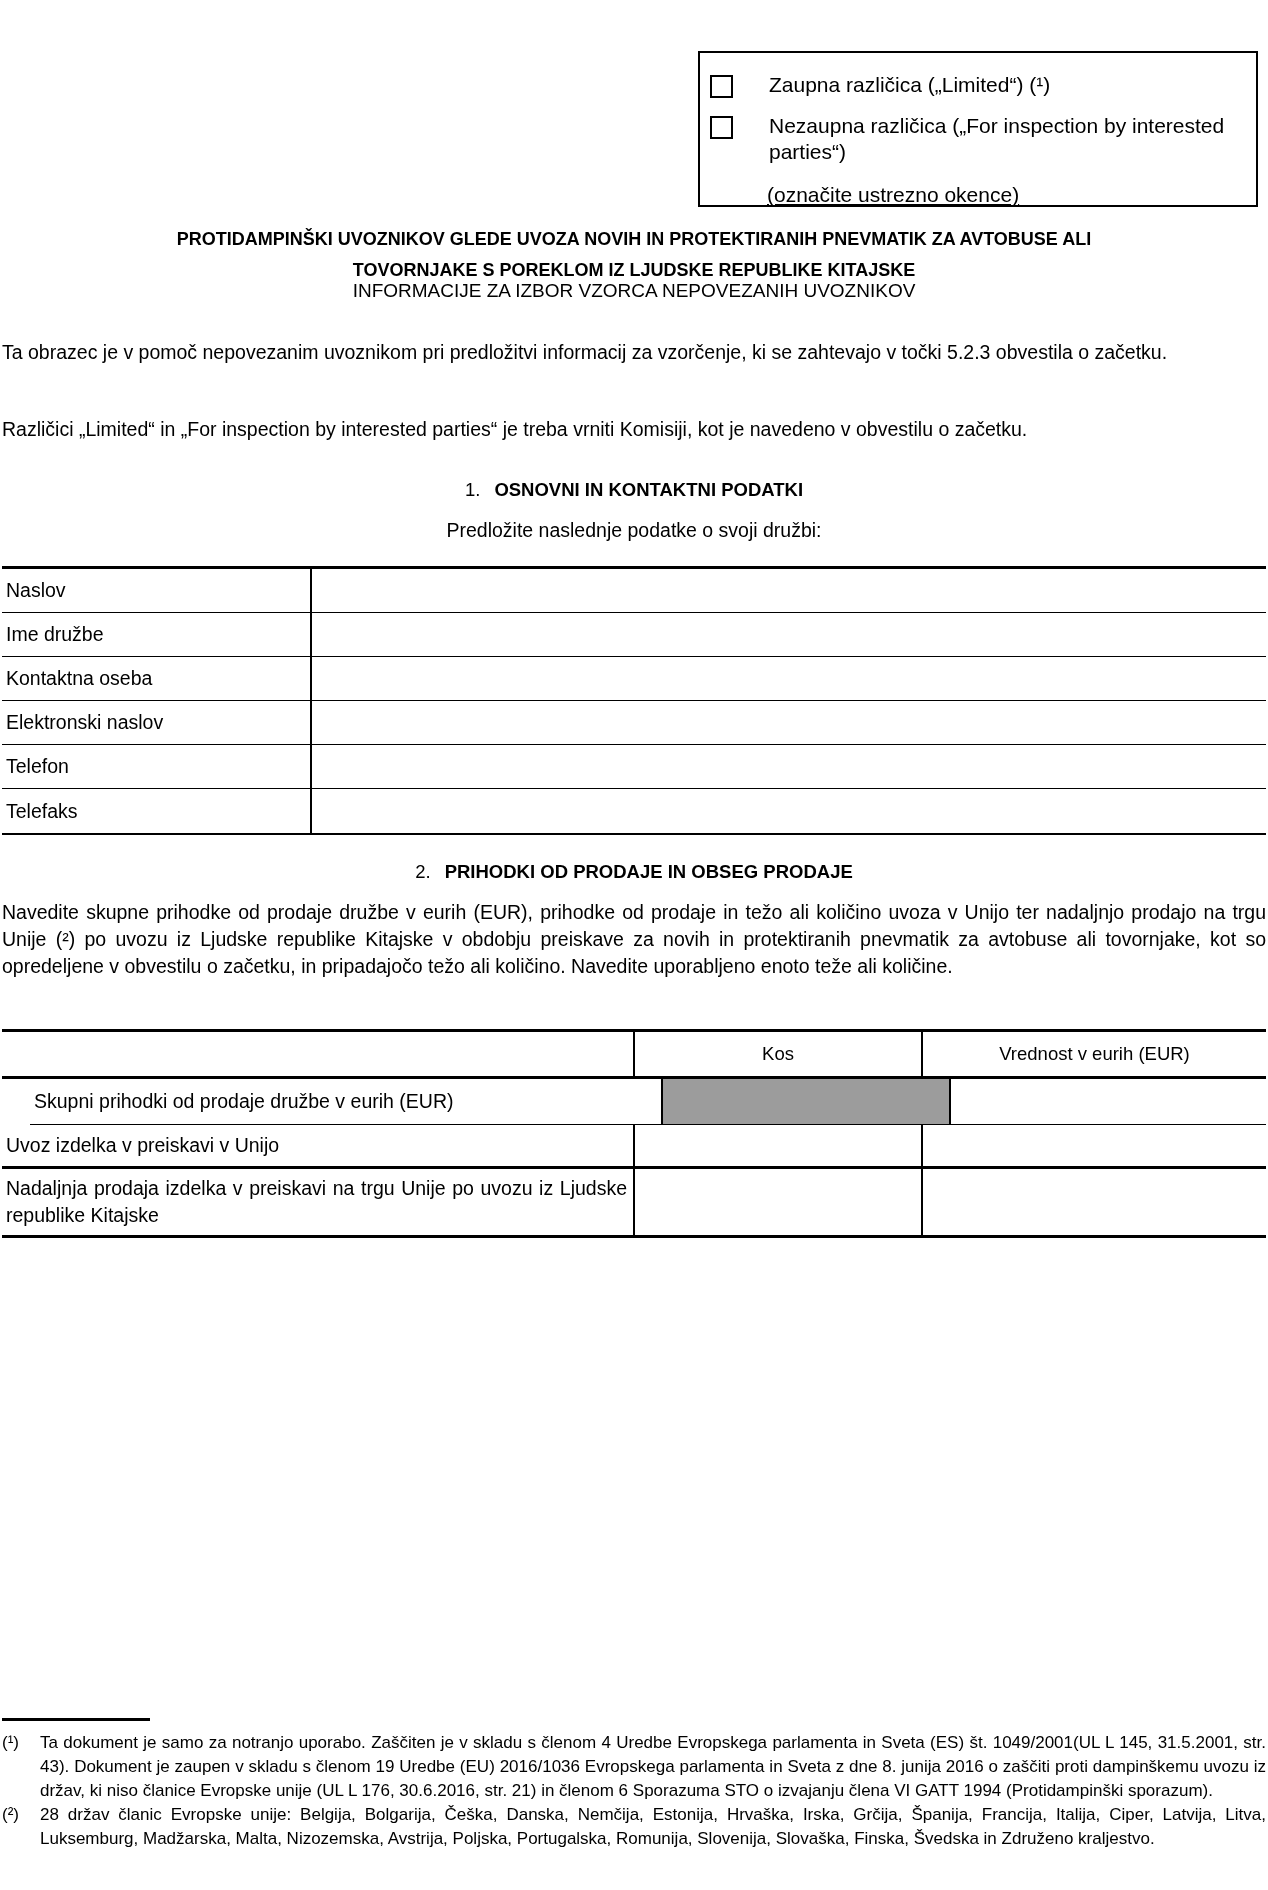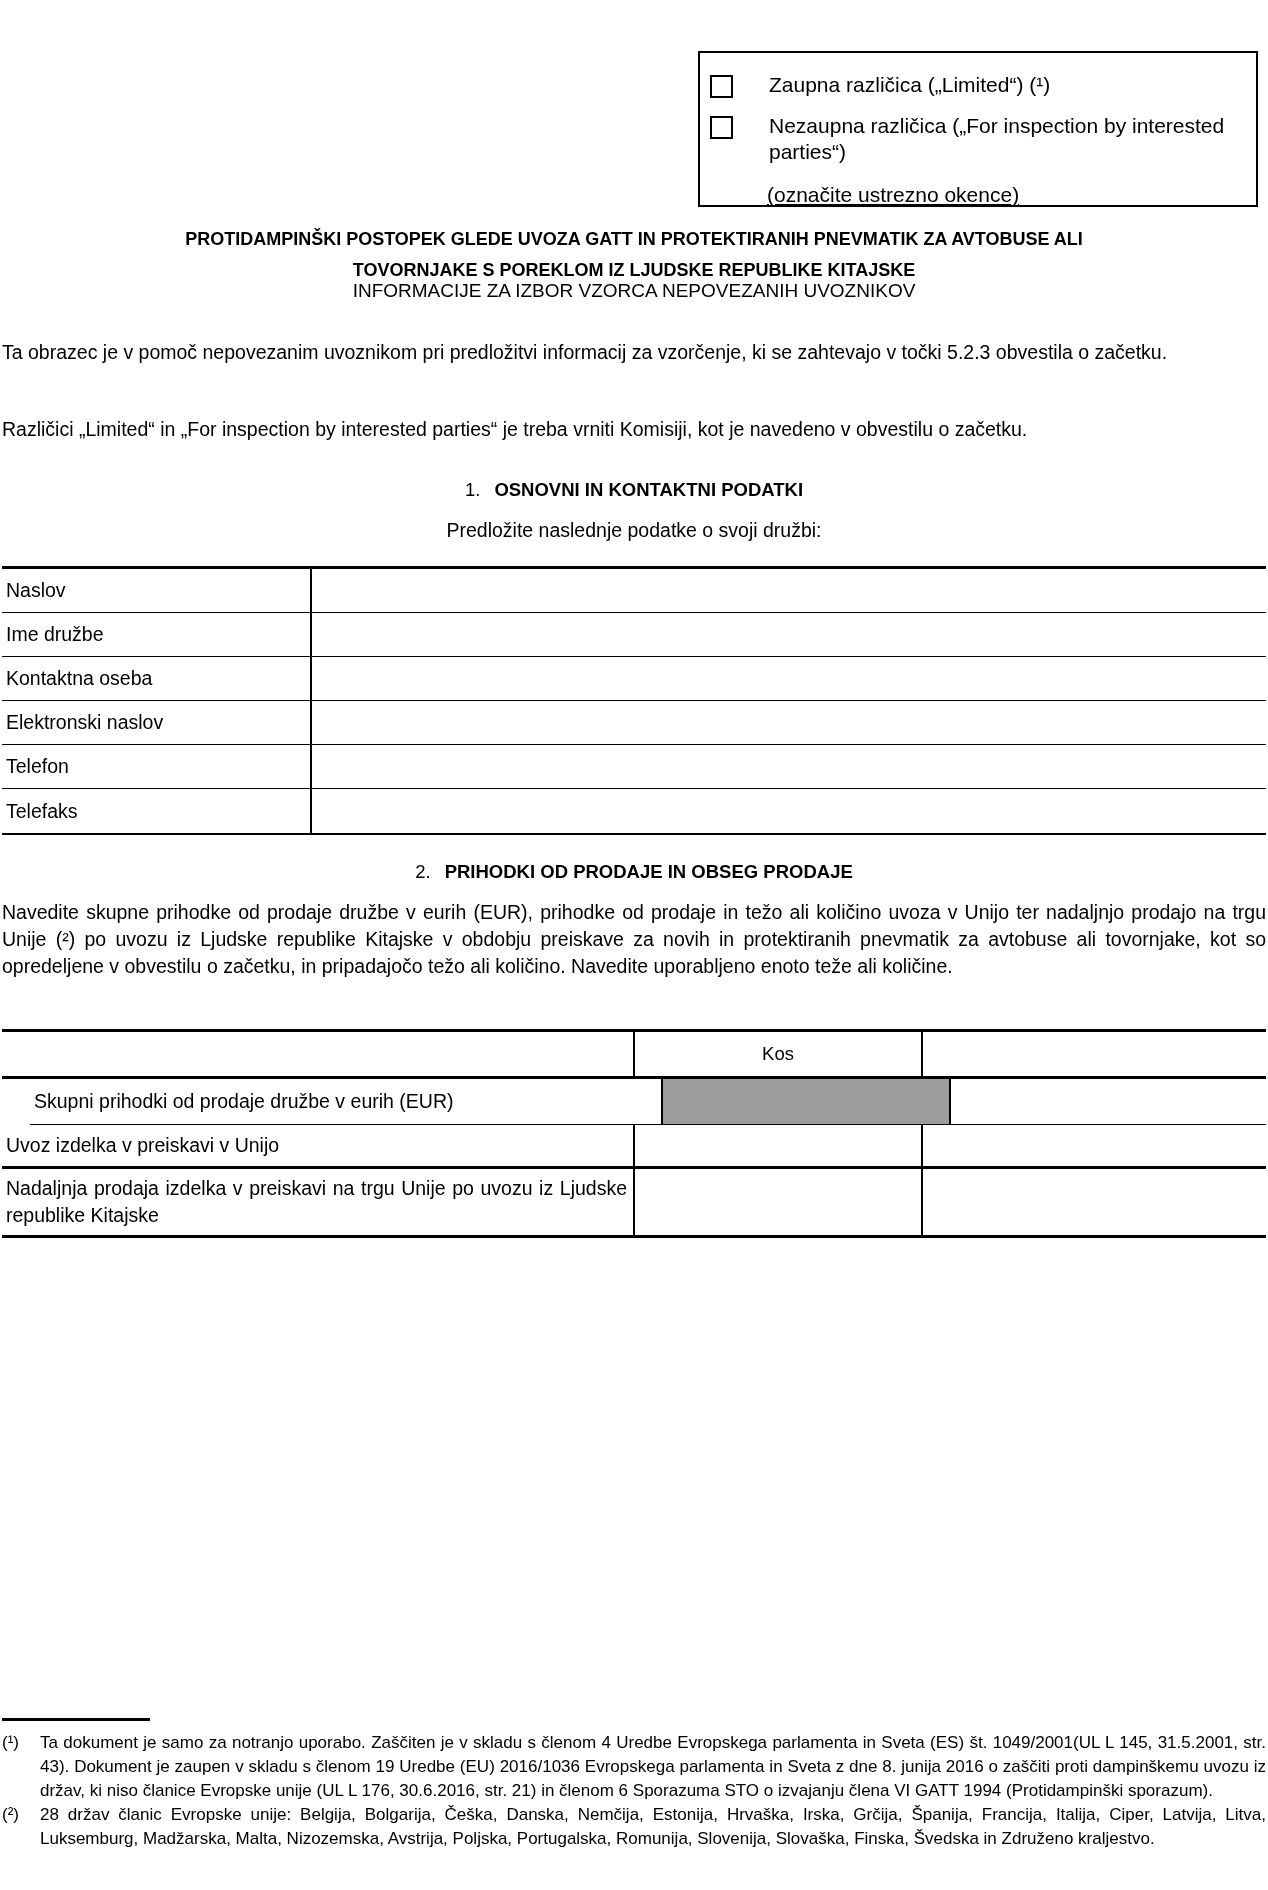--- a/index.html
+++ b/index.html
@@ -100,21 +100,21 @@
       <div class="vb-label">Zaupna različica („Limited“) (¹)</div>
     </div>
     <div class="vb-row">
       <div class="checkbox"></div>
       <div class="vb-label">Nezaupna različica („For inspection by interested parties“)</div>
     </div>
     <div class="vb-note">(označite ustrezno okence)</div>
   </div>
 
   <div class="abs doc-title">
-    <span>PROTIDAMPINŠKI POSTOPEK GLEDE UVOZA GATT IN PROTEKTIRANIH PNEVMATIK ZA AVTOBUSE ALI</span>
+    <span>PROTIDAMPINŠKI UVOZNIKOV GLEDE UVOZA NOVIH IN PROTEKTIRANIH PNEVMATIK ZA AVTOBUSE ALI</span>
     <span>TOVORNJAKE S POREKLOM IZ LJUDSKE REPUBLIKE KITAJSKE</span>
   </div>
   <div class="abs doc-subtitle">INFORMACIJE ZA IZBOR VZORCA NEPOVEZANIH UVOZNIKOV</div>
 
   <div class="abs para p1">Ta obrazec je v pomoč nepovezanim uvoznikom pri predložitvi informacij za vzorčenje, ki se zahtevajo v točki 5.2.3 obvestila o začetku.</div>
   <div class="abs para p2">Različici „Limited“ in „For inspection by interested parties“ je treba vrniti Komisiji, kot je navedeno v obvestilu o začetku.</div>
 
   <div class="abs sec-heading h1">
     <span class="num">1.</span><span class="txt">OSNOVNI IN KONTAKTNI PODATKI</span>
   </div>
@@ -149,20 +149,21 @@
 
   <div class="abs sec-heading h2">
     <span class="num">2.</span><span class="txt">PRIHODKI OD PRODAJE IN OBSEG PRODAJE</span>
   </div>
   <div class="abs para p3">Navedite skupne prihodke od prodaje družbe v eurih (EUR), prihodke od prodaje in težo ali količino uvoza v Unijo ter nadaljnjo prodajo na trgu Unije (²) po uvozu iz Ljudske republike Kitajske v obdobju preiskave za novih in protektiranih pnevmatik za avtobuse ali tovornjake, kot so opredeljene v obvestilu o začetku, in pripadajočo težo ali količino. Navedite uporabljeno enoto teže ali količine.</div>
 
   <div class="abs table2">
     <div class="t2-row t2-header">
       <div class="t2-c1"></div>
       <div class="t2-c2">Kos</div>
+      <div class="t2-c3">Vrednost v eurih (EUR)</div>
     </div>
     <div class="t2-row t2-r1">
       <div class="t2-c1">Skupni prihodki od prodaje družbe v eurih (EUR)</div>
       <div class="t2-c2" style="background:#9c9c9c"></div>
       <div class="t2-c3"></div>
     </div>
     <div class="t2-row t2-r2">
       <div class="t2-c1">Uvoz izdelka v preiskavi v Unijo</div>
       <div class="t2-c2"></div>
       <div class="t2-c3"></div>

